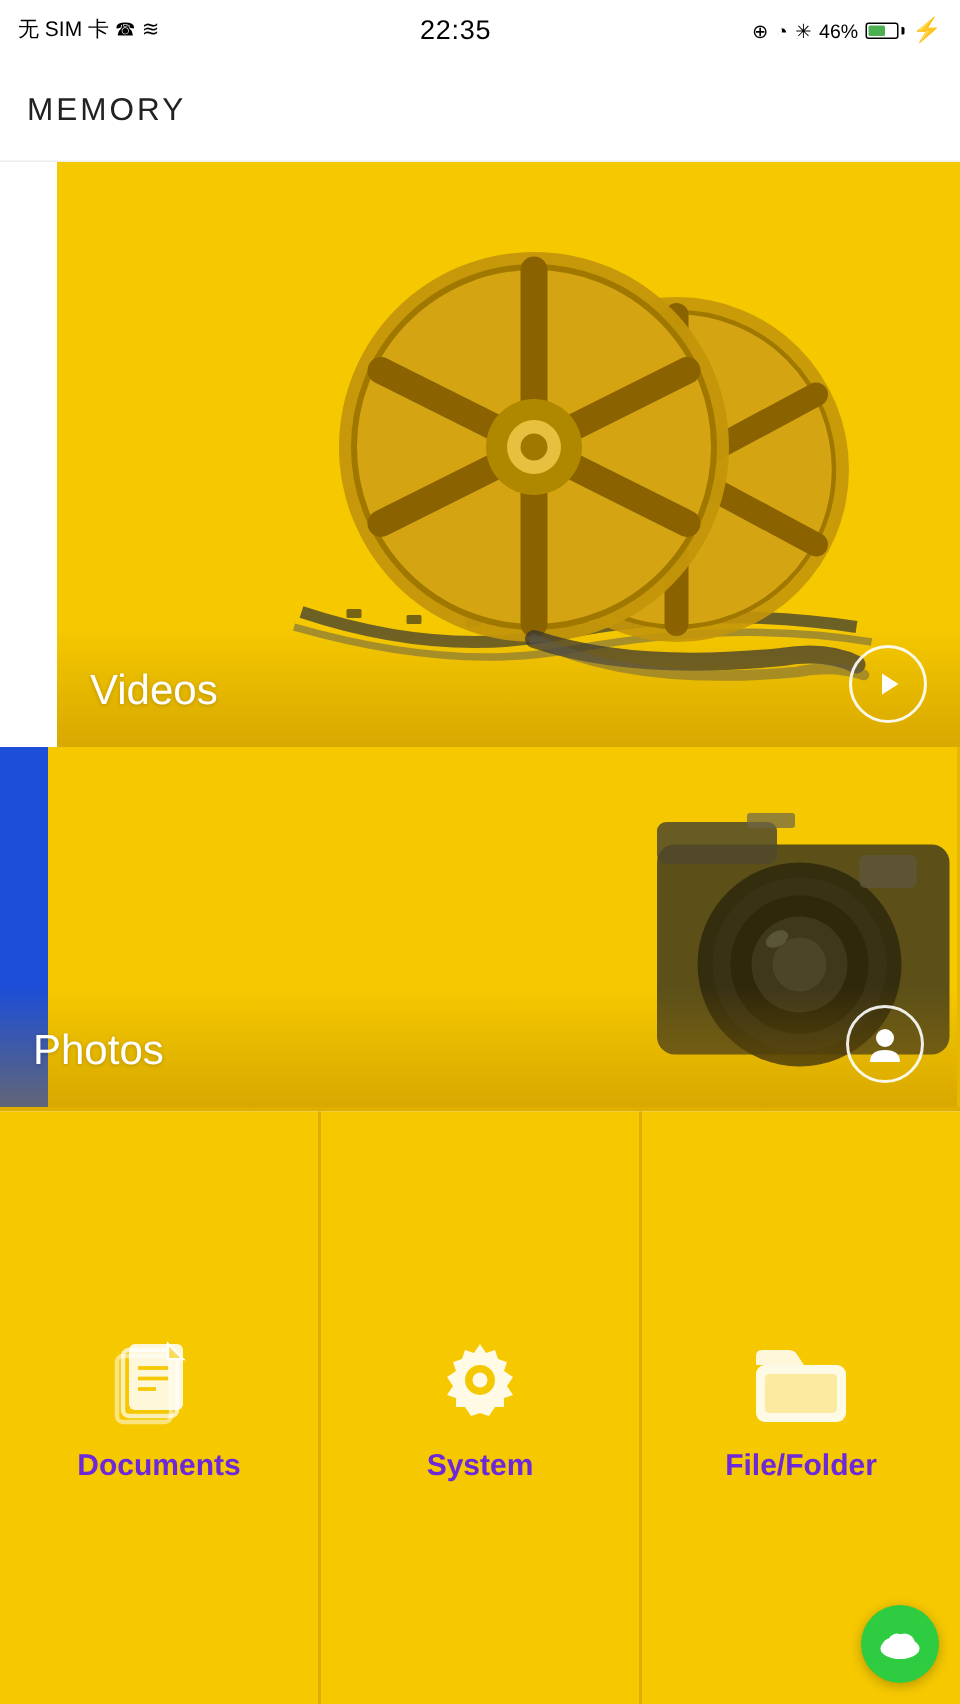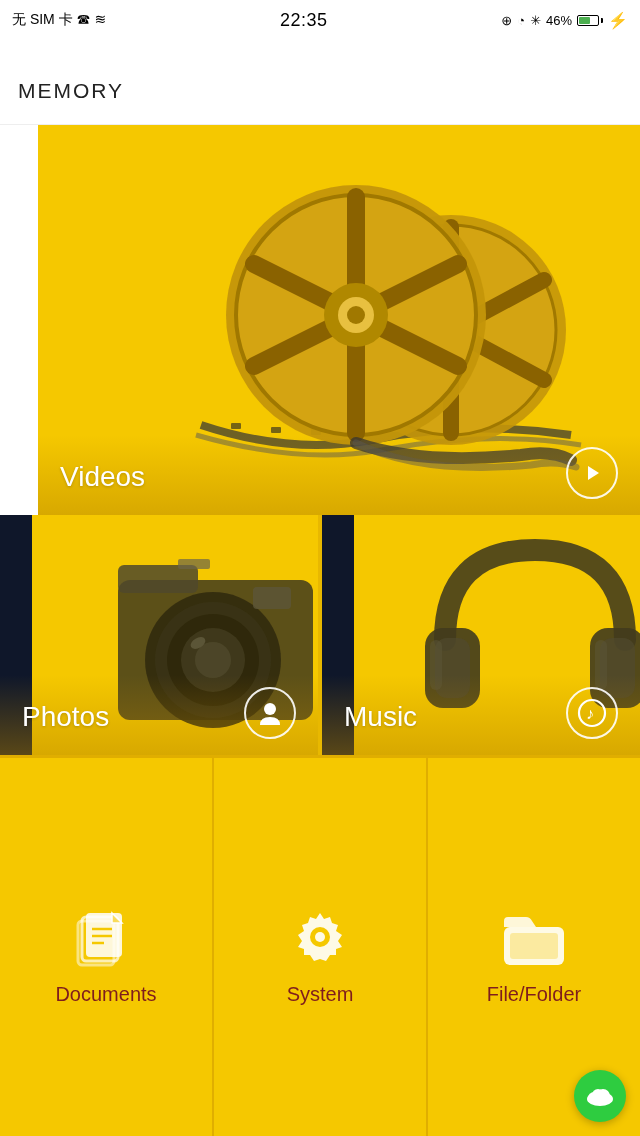--- a/index.html
+++ b/index.html
@@ -51,21 +51,20 @@
     }
 
     
     #app-header {
       height: 68px;
       background: #fff;
       display: flex;
       align-items: center;
       padding: 0 18px;
       border-bottom: 1px solid #eee;
-      margin-top: 17px;
     }
     .app-logo {
       font-size: 22px;
       font-weight: 900;
       color: #222;
       line-height: 1.1;
       letter-spacing: 1px;
       text-transform: uppercase;
     }
     .app-logo span {
@@ -144,21 +143,21 @@
     .tile-icon svg { color: #fff; }
 
     
     .middle-row {
       flex: 0 0 240px;
       display: flex;
     }
     .photos-tile, .music-tile {
       position: relative;
       flex: 1;
-      background: #0f172a;
+      background: #1d4ed8;
       overflow: hidden;
       cursor: pointer;
       border-right: 2px solid #e8b800;
       padding-left: 32px;
     }
     .music-tile { border-right: none; border-left: 2px solid #e8b800; }
 
     .photos-bg, .music-bg {
       width: 100%;
       height: 100%;
@@ -181,23 +180,23 @@
       flex-direction: column;
       align-items: center;
       justify-content: center;
       cursor: pointer;
       border-right: 2px solid #e0ae00;
       gap: 14px;
       padding: 10px;
     }
     .bottom-tile:last-child { border-right: none; }
     .bottom-tile-label {
-      color: #7f1d1d;
+      color: #6d28d9;
       font-size: 20px;
-      font-weight: 400;
+      font-weight: 700;
     }
 
     
     .camera-svg {
       position: absolute;
       right: -10px;
       top: 10px;
       opacity: 0.85;
     }
     
@@ -348,47 +347,20 @@
       <span class="tile-label">Photos</span>
       <div class="tile-icon">
 
         <svg width="28" height="28" viewBox="0 0 28 28" fill="white">
           <circle cx="14" cy="10" r="6" fill="white"></circle>
           <path d="M4 26 Q4 18 14 18 Q24 18 24 26" fill="white"></path>
         </svg>
       </div>
     </div>
 
-    <div class="music-tile">
-      <div class="music-bg">
-
-        <svg class="headphones-svg" width="220" height="210" viewBox="0 0 220 210" xmlns="http://www.w3.org/2000/svg">
-
-          <path d="M20 120 Q20 30 110 30 Q200 30 200 120" stroke="#222" stroke-width="22" fill="none" stroke-linecap="round" opacity="0.88"></path>
-
-          <rect x="0" y="108" width="55" height="80" rx="18" fill="#222" opacity="0.9"></rect>
-          <rect x="10" y="118" width="35" height="60" rx="12" fill="#333" opacity="0.8"></rect>
-
-          <rect x="165" y="108" width="55" height="80" rx="18" fill="#222" opacity="0.9"></rect>
-          <rect x="175" y="118" width="35" height="60" rx="12" fill="#333" opacity="0.8"></rect>
-
-          <rect x="5" y="120" width="12" height="50" rx="6" fill="#444" opacity="0.5"></rect>
-          <rect x="170" y="120" width="12" height="50" rx="6" fill="#444" opacity="0.5"></rect>
-        </svg>
-      </div>
-      <div class="tile-overlay"></div>
-      <span class="tile-label">Music</span>
-      <div class="tile-icon">
-
-        <svg width="30" height="30" viewBox="0 0 30 30" fill="none">
-          <circle cx="15" cy="15" r="13" stroke="white" stroke-width="2.2" fill="none"></circle>
-          <text x="9" y="21" font-size="16" fill="white" font-family="serif">♪</text>
-        </svg>
-      </div>
-    </div>
   </div>
 
   <div class="bottom-row">
 
     <div class="bottom-tile">
       <svg width="64" height="64" viewBox="0 0 64 64" fill="white">
 
         <rect x="12" y="8" width="36" height="44" rx="4" fill="white" opacity="0.85"></rect>
         <rect x="8" y="12" width="36" height="44" rx="4" fill="none" stroke="white" stroke-width="3" opacity="0.7"></rect>
         <rect x="4" y="16" width="36" height="44" rx="4" fill="none" stroke="white" stroke-width="3" opacity="0.5"></rect>

